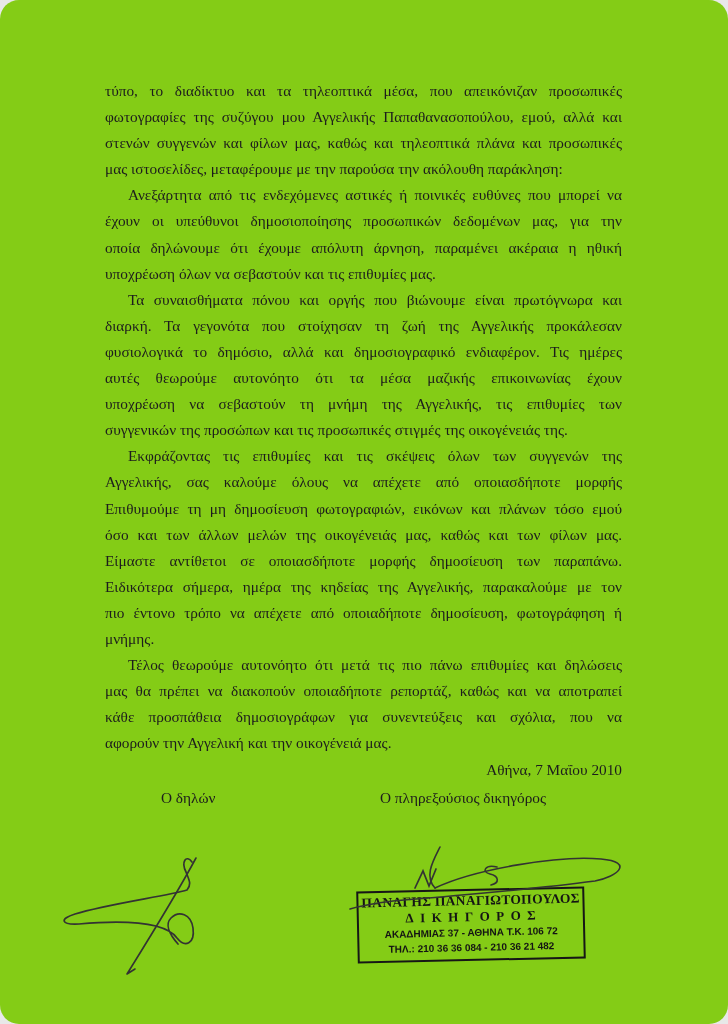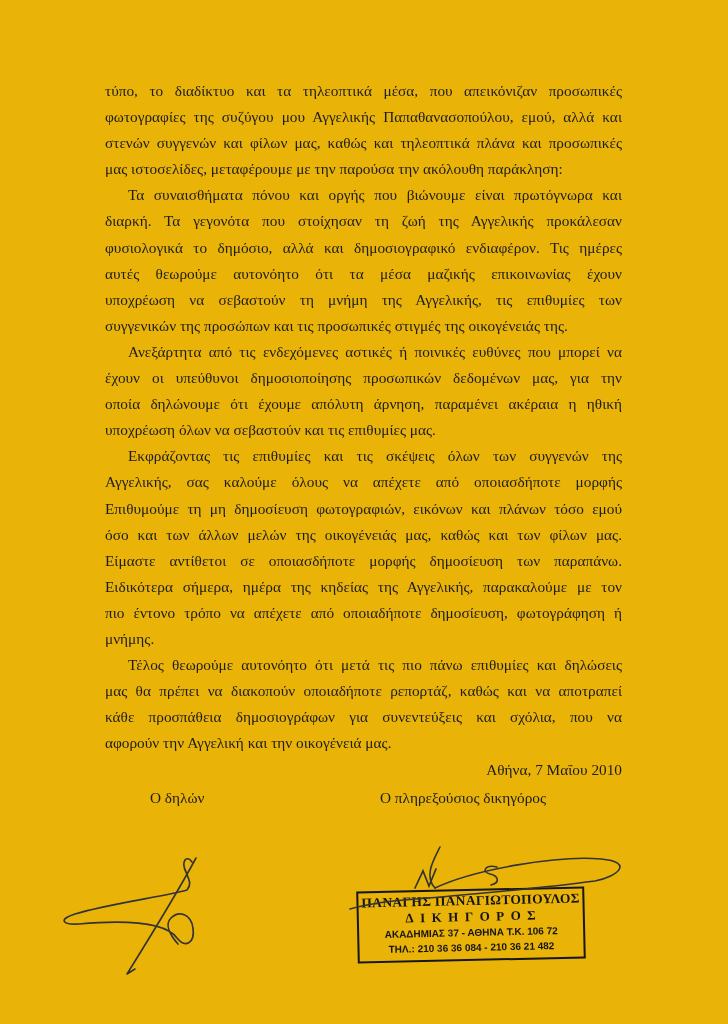--- a/index.html
+++ b/index.html
@@ -1,23 +1,24 @@
 <!DOCTYPE html>
 <html lang="el"><head>
 <meta charset="utf-8">
 <style>
   html,body{margin:0;padding:0;background:#e8e8e8;}
   .page{
     position:relative;
     width:728px;height:1024px;
-    background:#eab308;
+    background:#84cc16;
     font-family:"Liberation Serif", serif;
     color:#1d1d1d;
     overflow:hidden;
     margin:0 auto;
+    border-radius:19px;
   }
   .text-block{
     position:absolute;
     left:105px;top:78px;width:517px;
     font-size:15.3px;
     line-height:26.1px;
   }
   .paragraph{margin:0;}
   .line{
     text-align:justify;
@@ -31,21 +32,21 @@
     padding-left:96px;
     line-height:26.1px;
     margin-top:1px;
   }
   .sig-labels{
     position:relative;
     height:28px;
     margin-top:1px;
     line-height:22px;
   }
-  .sig-label-left{position:absolute;left:45px;top:2px;font-family:Liberation Serif, serif;}
+  .sig-label-left{position:absolute;left:56px;top:2px;font-family:Liberation Serif, serif;}
   .sig-label-right{position:absolute;left:275px;top:2px;text-align:right;}
   .sig-svg{position:absolute;z-index:3;}
   .sig-left{left:55px;top:852px;}
   .sig-right{left:345px;top:843px;}
   .stamp{
     position:absolute;
     left:357px;top:889px;
     width:218px;
     border:2.5px solid #161616;
     transform:rotate(-1.3deg);
@@ -87,32 +88,32 @@
 
   <div class="text-block">
 
     <div class="paragraph">
         <div class="line">τύπο, το διαδίκτυο και τα τηλεοπτικά μέσα, που απεικόνιζαν προσωπικές</div>
         <div class="line">φωτογραφίες της συζύγου μου Αγγελικής Παπαθανασοπούλου, εμού, αλλά και</div>
         <div class="line">στενών συγγενών και φίλων μας, καθώς και τηλεοπτικά πλάνα και προσωπικές</div>
         <div class="line last">μας ιστοσελίδες, μεταφέρουμε με την παρούσα την ακόλουθη παράκληση:</div>
       </div>
       <div class="paragraph">
+        <div class="line indent">Ανεξάρτητα από τις ενδεχόμενες αστικές ή ποινικές ευθύνες που μπορεί να</div>
+        <div class="line">έχουν οι υπεύθυνοι δημοσιοποίησης προσωπικών δεδομένων μας, για την</div>
+        <div class="line">οποία  δηλώνουμε ότι έχουμε απόλυτη άρνηση, παραμένει ακέραια η ηθική</div>
+        <div class="line last">υποχρέωση όλων να σεβαστούν και τις επιθυμίες μας.</div>
+      </div>
+      <div class="paragraph">
         <div class="line indent">Τα συναισθήματα πόνου και οργής που βιώνουμε είναι πρωτόγνωρα και</div>
         <div class="line">διαρκή. Τα γεγονότα που στοίχησαν τη ζωή της Αγγελικής προκάλεσαν</div>
         <div class="line">φυσιολογικά το δημόσιο, αλλά και δημοσιογραφικό ενδιαφέρον.  Τις ημέρες</div>
         <div class="line">αυτές θεωρούμε αυτονόητο ότι τα μέσα μαζικής επικοινωνίας έχουν</div>
         <div class="line">υποχρέωση να σεβαστούν τη μνήμη της Αγγελικής, τις επιθυμίες των</div>
         <div class="line last">συγγενικών της προσώπων και τις προσωπικές στιγμές της οικογένειάς της.</div>
-      </div>
-      <div class="paragraph">
-        <div class="line indent">Ανεξάρτητα από τις ενδεχόμενες αστικές ή ποινικές ευθύνες που μπορεί να</div>
-        <div class="line">έχουν οι υπεύθυνοι δημοσιοποίησης προσωπικών δεδομένων μας, για την</div>
-        <div class="line">οποία  δηλώνουμε ότι έχουμε απόλυτη άρνηση, παραμένει ακέραια η ηθική</div>
-        <div class="line last">υποχρέωση όλων να σεβαστούν και τις επιθυμίες μας.</div>
       </div>
       <div class="paragraph">
         <div class="line indent">Εκφράζοντας τις επιθυμίες και τις σκέψεις όλων των συγγενών της</div>
         <div class="line">Αγγελικής, σας καλούμε όλους να απέχετε από οποιασδήποτε μορφής</div>
         <div class="line">Επιθυμούμε τη μη δημοσίευση φωτογραφιών, εικόνων και πλάνων τόσο εμού</div>
         <div class="line">όσο και των άλλων μελών της οικογένειάς μας, καθώς και των φίλων μας.</div>
         <div class="line">Είμαστε αντίθετοι σε οποιασδήποτε μορφής δημοσίευση των παραπάνω.</div>
         <div class="line">Ειδικότερα σήμερα, ημέρα της κηδείας της Αγγελικής, παρακαλούμε με τον</div>
         <div class="line">πιο έντονο τρόπο να απέχετε από οποιαδήποτε δημοσίευση, φωτογράφηση ή</div>
         <div class="line last">μνήμης.</div>

